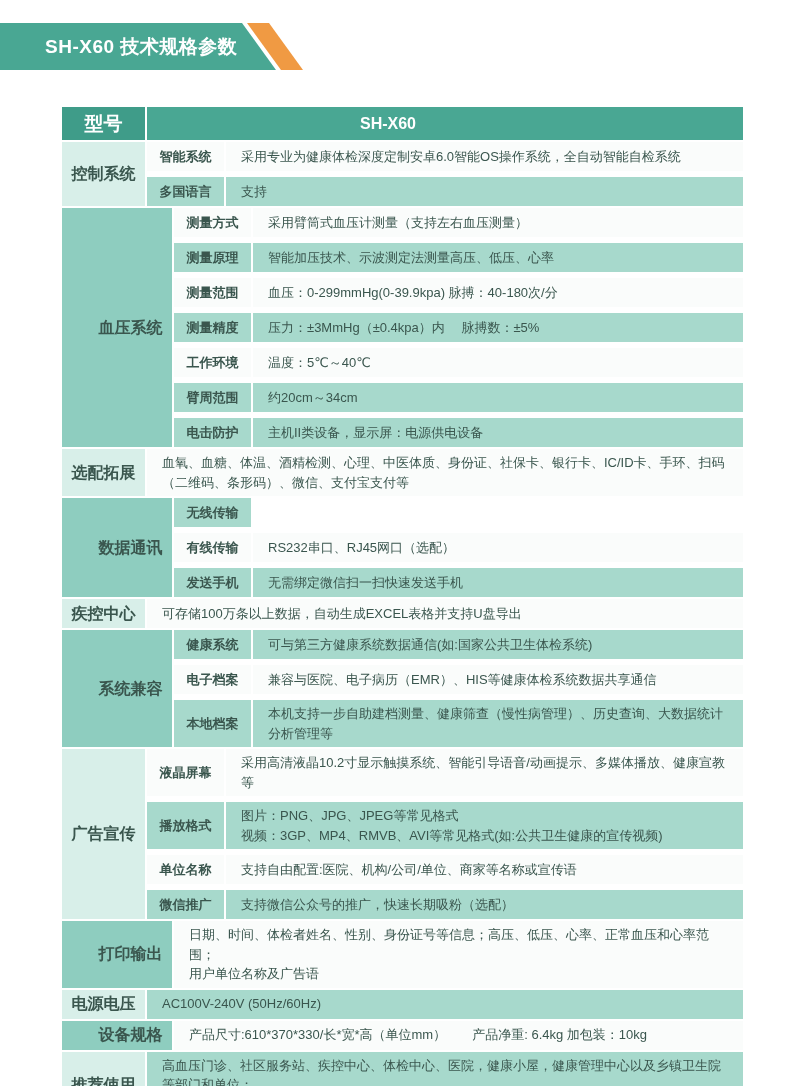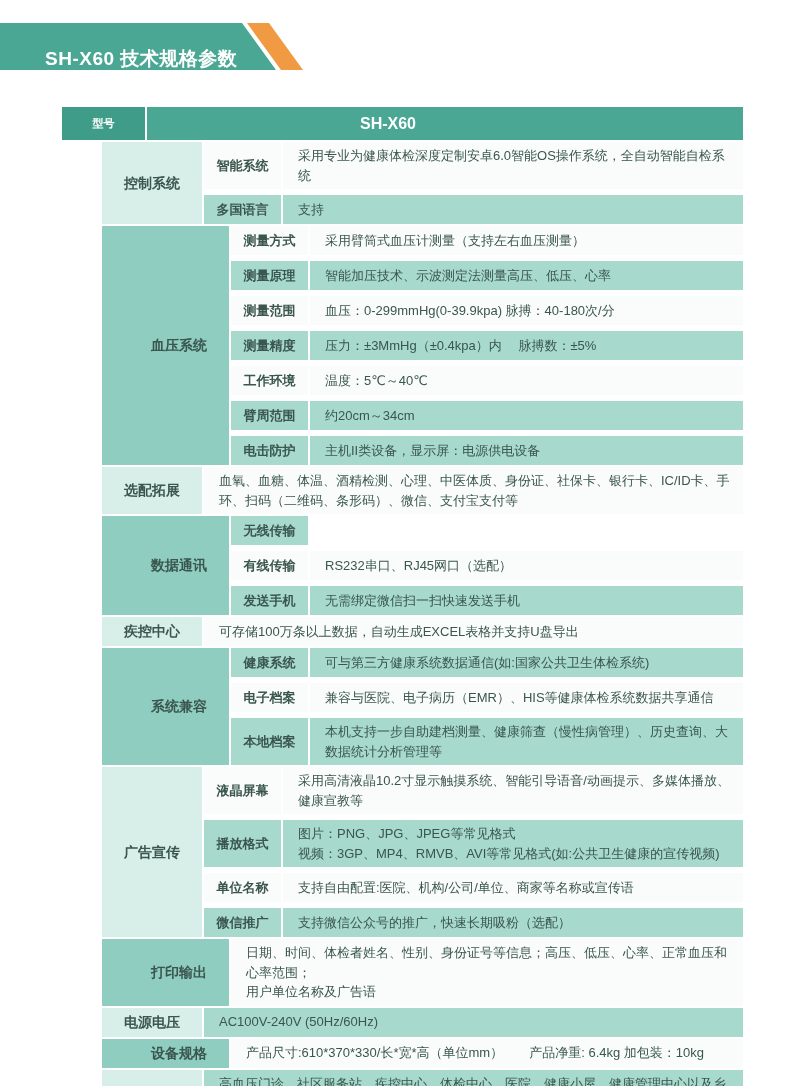--- a/index.html
+++ b/index.html
@@ -17,33 +17,33 @@
     width:800px;height:1086px;background:#ffffff;position:relative;
     font-family:"Liberation Sans","DejaVu Sans",sans-serif;
     color:var(--text);overflow:hidden;
   }
   
   .banner{position:absolute;top:23px;left:0;width:312px;height:47px;}
   .banner-teal{position:absolute;inset:0;background:var(--teal);
     clip-path:polygon(0 0,242px 0,276px 100%,0 100%);}
   .banner-orange{position:absolute;inset:0;background:var(--orange);
     clip-path:polygon(247px 0,269px 0,303px 100%,281px 100%);}
-  .banner-title{position:absolute;left:45px;top:12px;height:47px;line-height:47px;
+  .banner-title{position:absolute;left:45px;top:0;height:47px;line-height:47px;
     font-size:19px;font-weight:bold;color:#fff;letter-spacing:.5px;white-space:nowrap;}
   
   .spec{position:absolute;left:62px;top:107px;width:681px;}
   .header-row{display:flex;gap:2px;height:33px;margin-bottom:2px;}
   .header-model{width:83px;flex:none;background:var(--teal-dark);color:#fff;
-    display:flex;align-items:center;justify-content:center;font-size:11px;font-weight:bold;}
+    display:flex;align-items:center;justify-content:center;font-size:19px;font-weight:bold;}
   .header-value{flex:1;background:var(--teal);color:#fff;
     display:flex;align-items:center;justify-content:center;
     font-size:16px;font-weight:bold;padding-right:114px;}
   .section{display:flex;gap:2px;margin-bottom:2px;}
-  .cat{width:100px;flex:none;display:flex;align-items:center;justify-content:center;
-    text-align:center;font-size:14px;font-weight:600;line-height:1.35;margin-left:40px;}
+  .cat{width:83px;flex:none;display:flex;align-items:center;justify-content:center;
+    text-align:center;font-size:16px;font-weight:600;line-height:1.35;}
   .cat.light{background:var(--cat-light);}
   .cat.medium{background:var(--cat-medium);padding-left:27px;}
   .rows{flex:1;display:flex;flex-direction:column;gap:6px;}
   .row{display:flex;gap:2px;min-height:29px;}
   .row .label{width:75px;flex:none;display:flex;align-items:center;justify-content:center;
     text-align:center;font-size:13px;font-weight:600;line-height:1.35;
     white-space:pre-line;padding:3px 1px;}
   .row .val{flex:1;display:flex;align-items:center;font-size:13px;font-weight:500;
     line-height:1.5;padding:4px 12px 4px 15px;white-space:pre-line;}
   .row.white > div{background:var(--row-white);}

